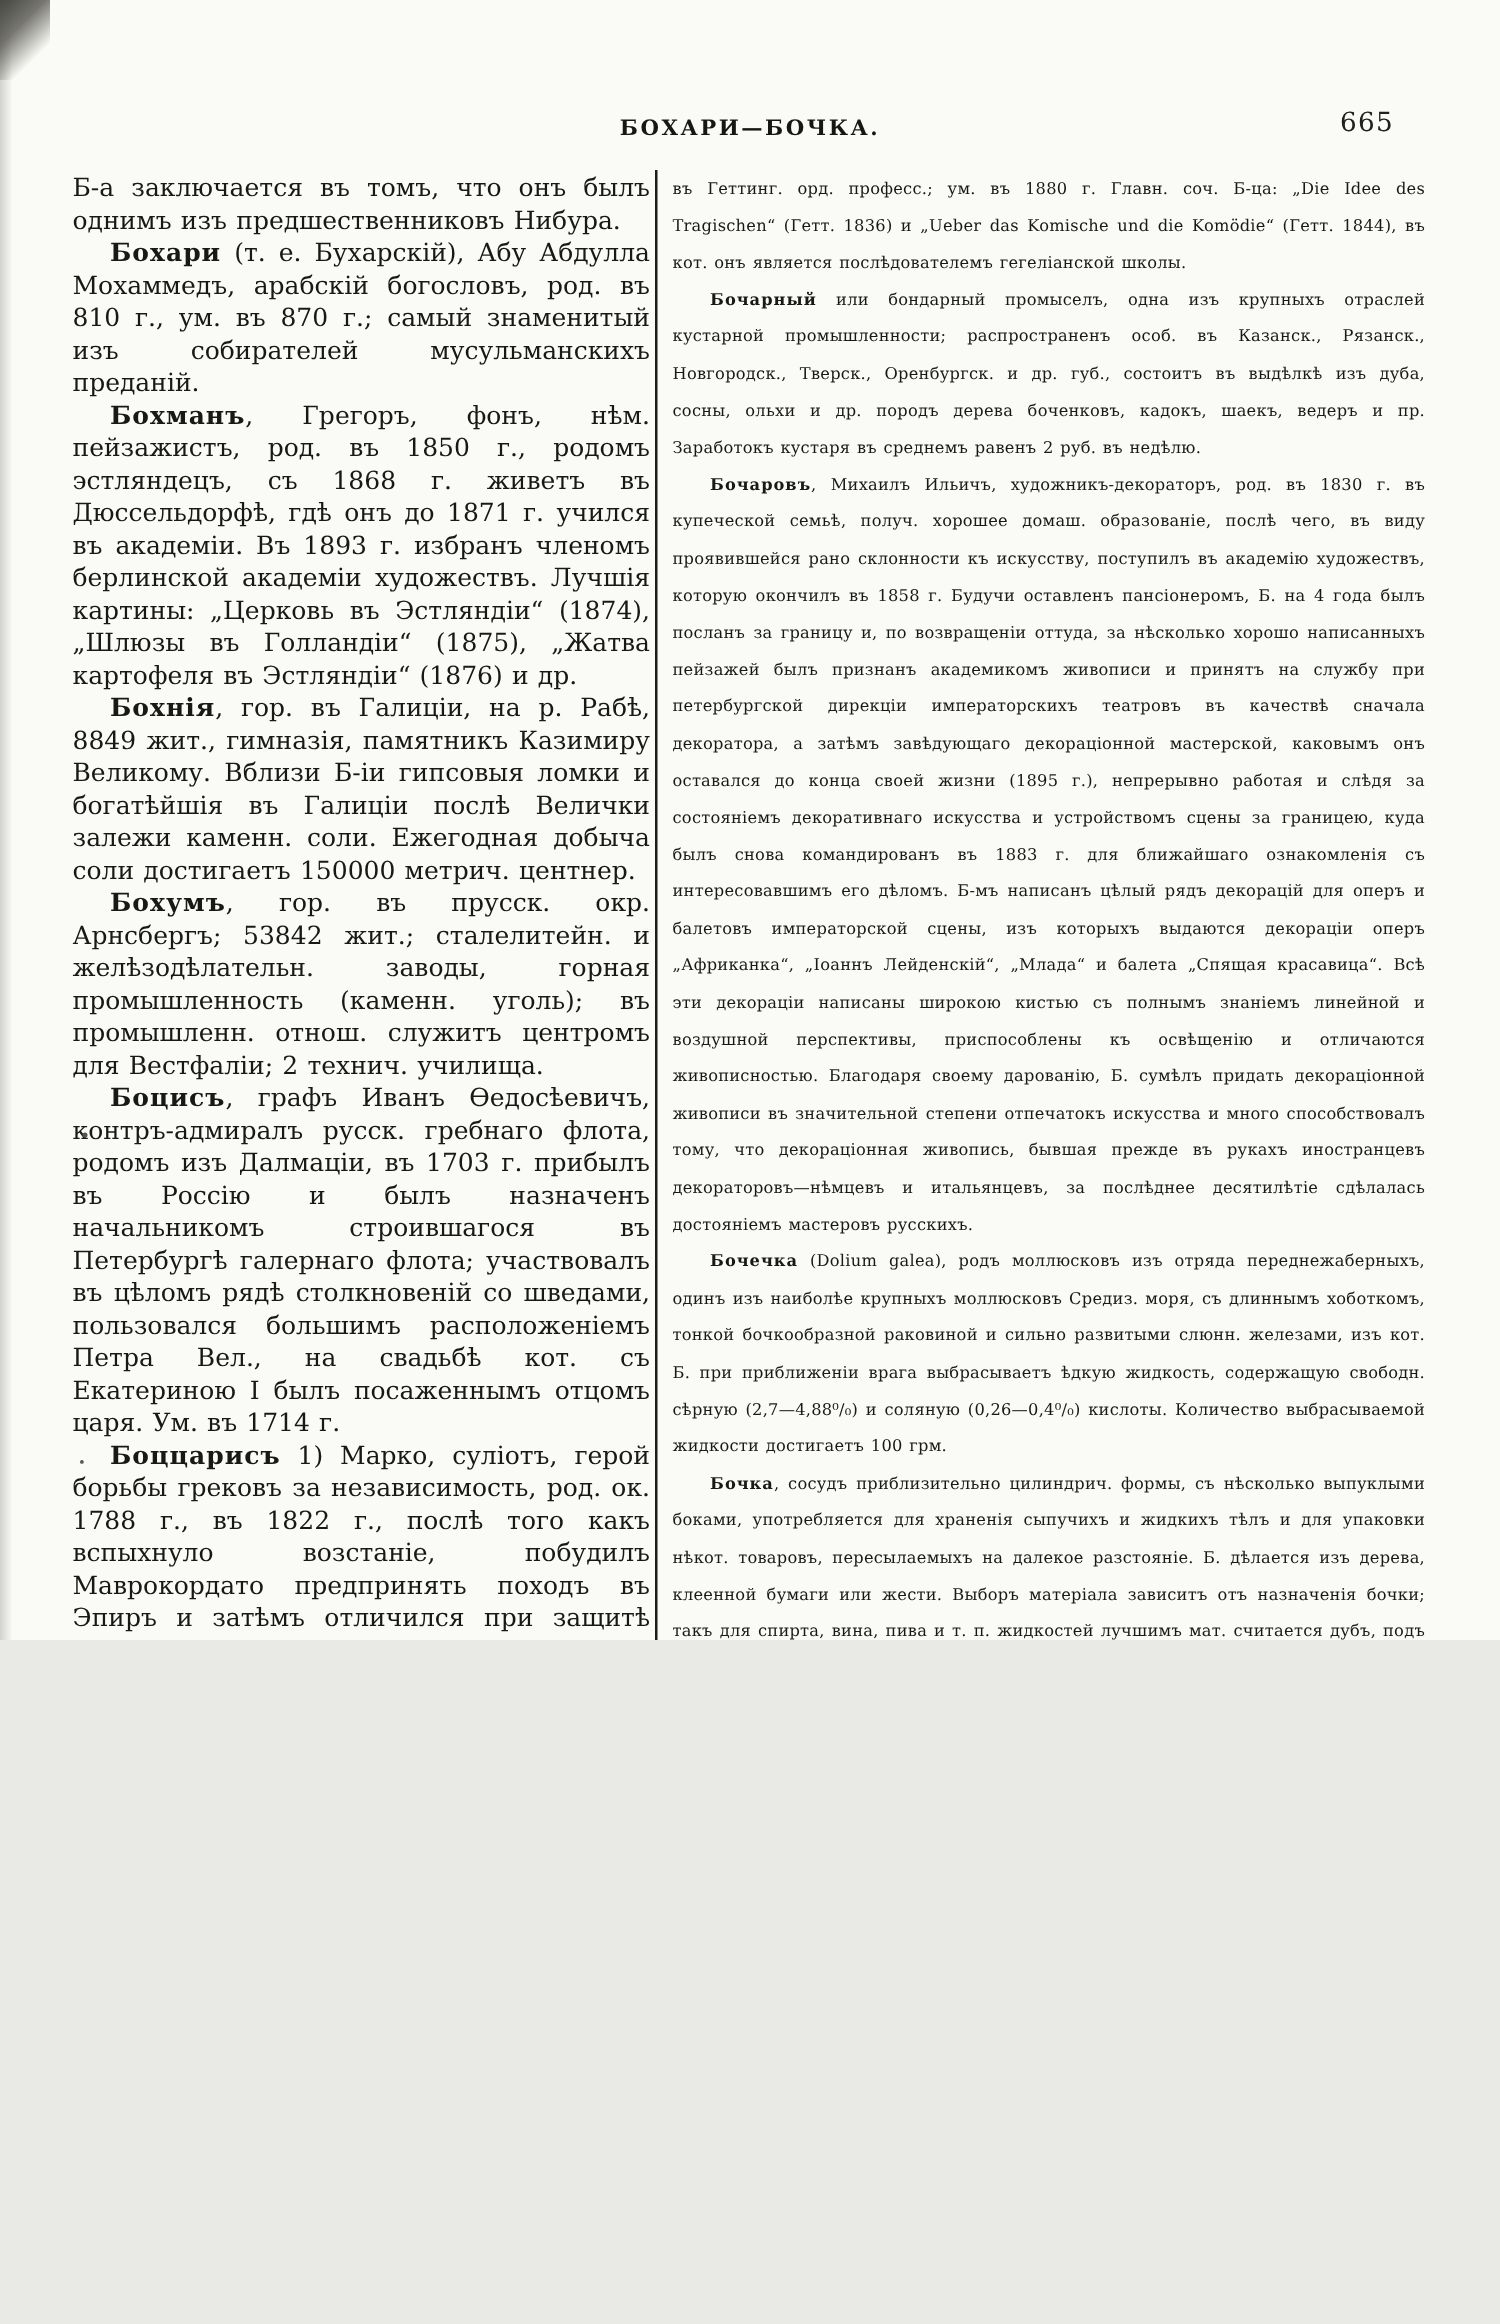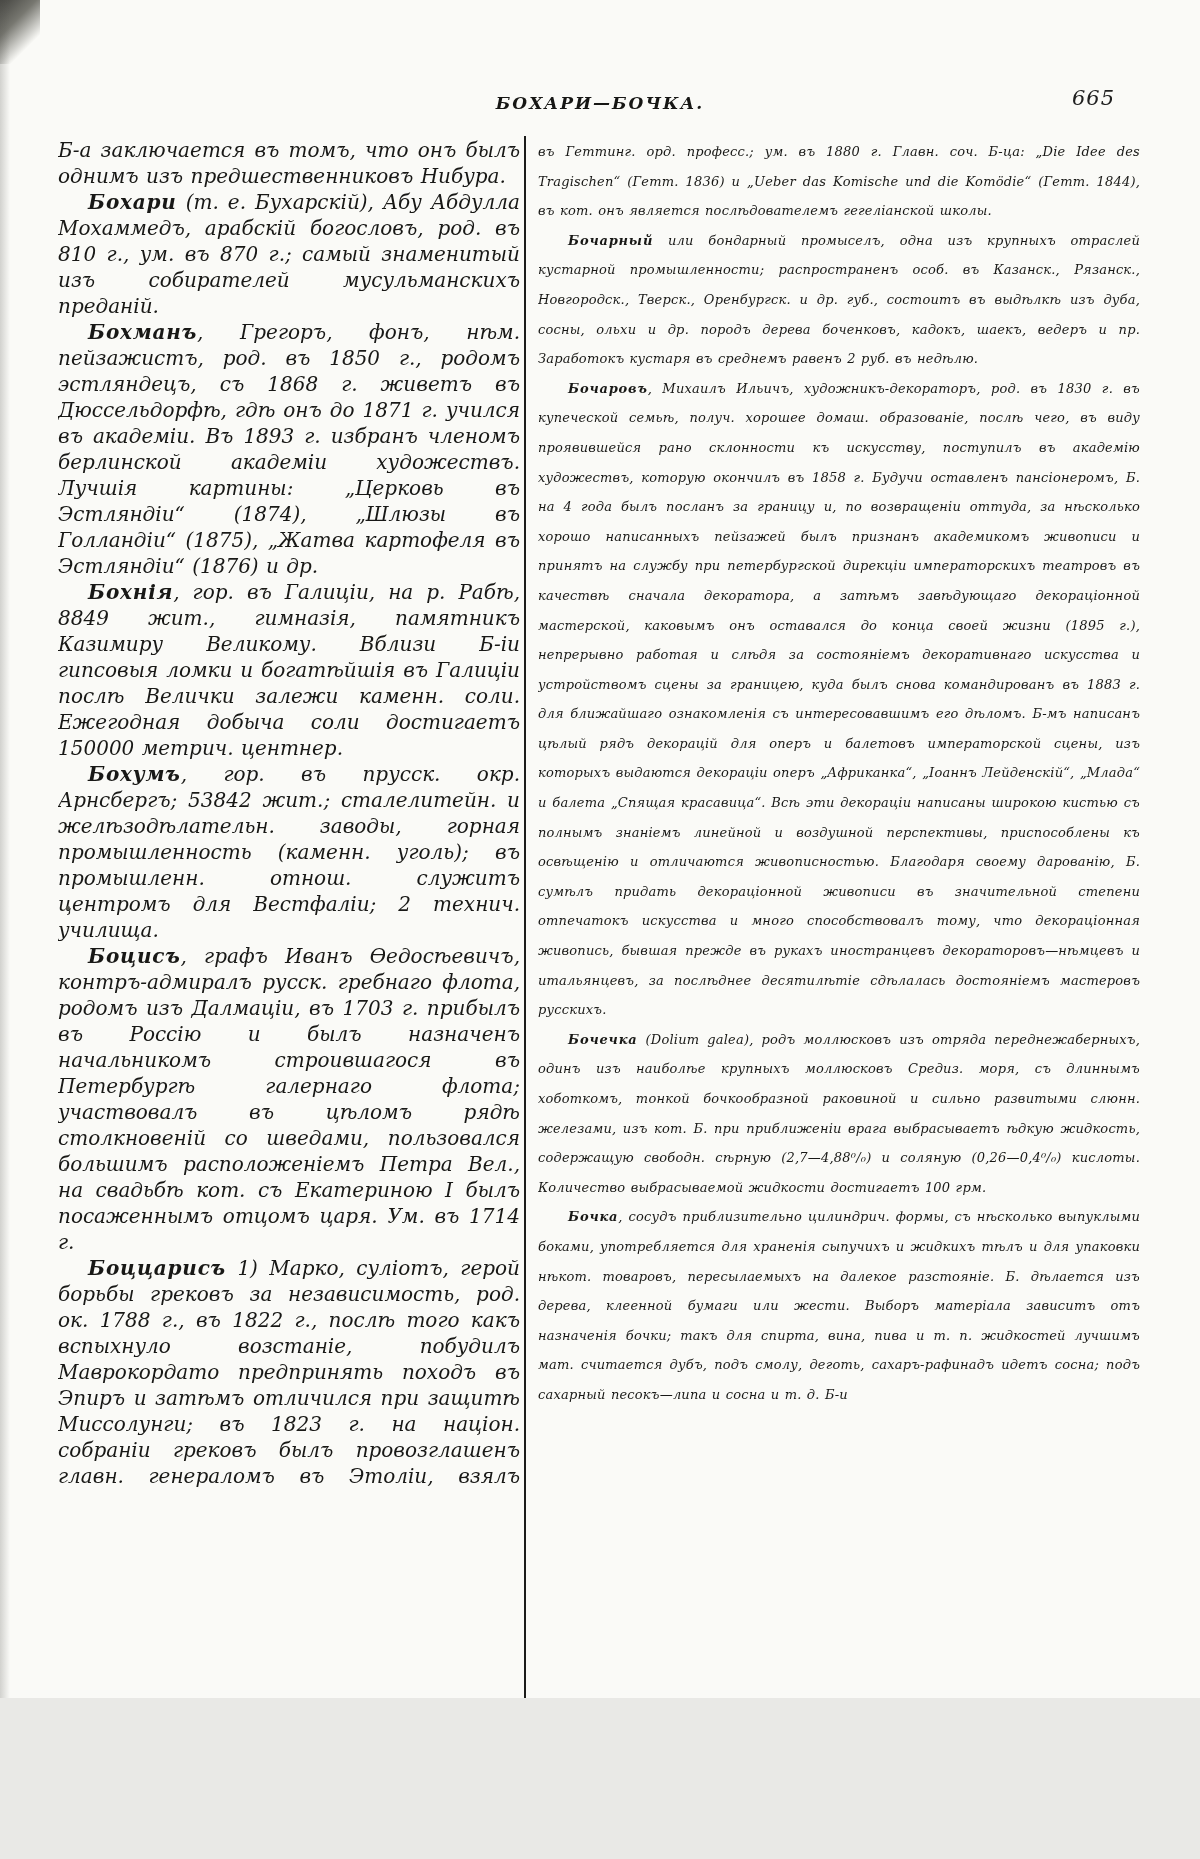--- a/index.html
+++ b/index.html
@@ -1,24 +1,23 @@
 <!DOCTYPE html>
 <html><head>
 <meta charset="utf-8">
 <style>
   html, body { margin: 0; padding: 0; background: #e9e9e6; }
   .page {
     position: relative;
     width: 1200px;
-    height: 1698px;
+    height: 1312px;
     background: #fafaf7;
     overflow: hidden;
     font-family: "DejaVu Serif", serif;
     color: #181816;
-    font-style: italic;
   }
   
   .corner-artifact {
     position: absolute; left: 0; top: 0;
     width: 40px; height: 64px;
     background: linear-gradient(135deg, #444440 0%, #777770 35%, rgba(250,250,247,0) 72%);
   }
   .edge-shadow {
     position: absolute; left: 0; top: 0; bottom: 0; width: 10px;
     background: linear-gradient(90deg, rgba(90,90,85,0.25), rgba(250,250,247,0));

